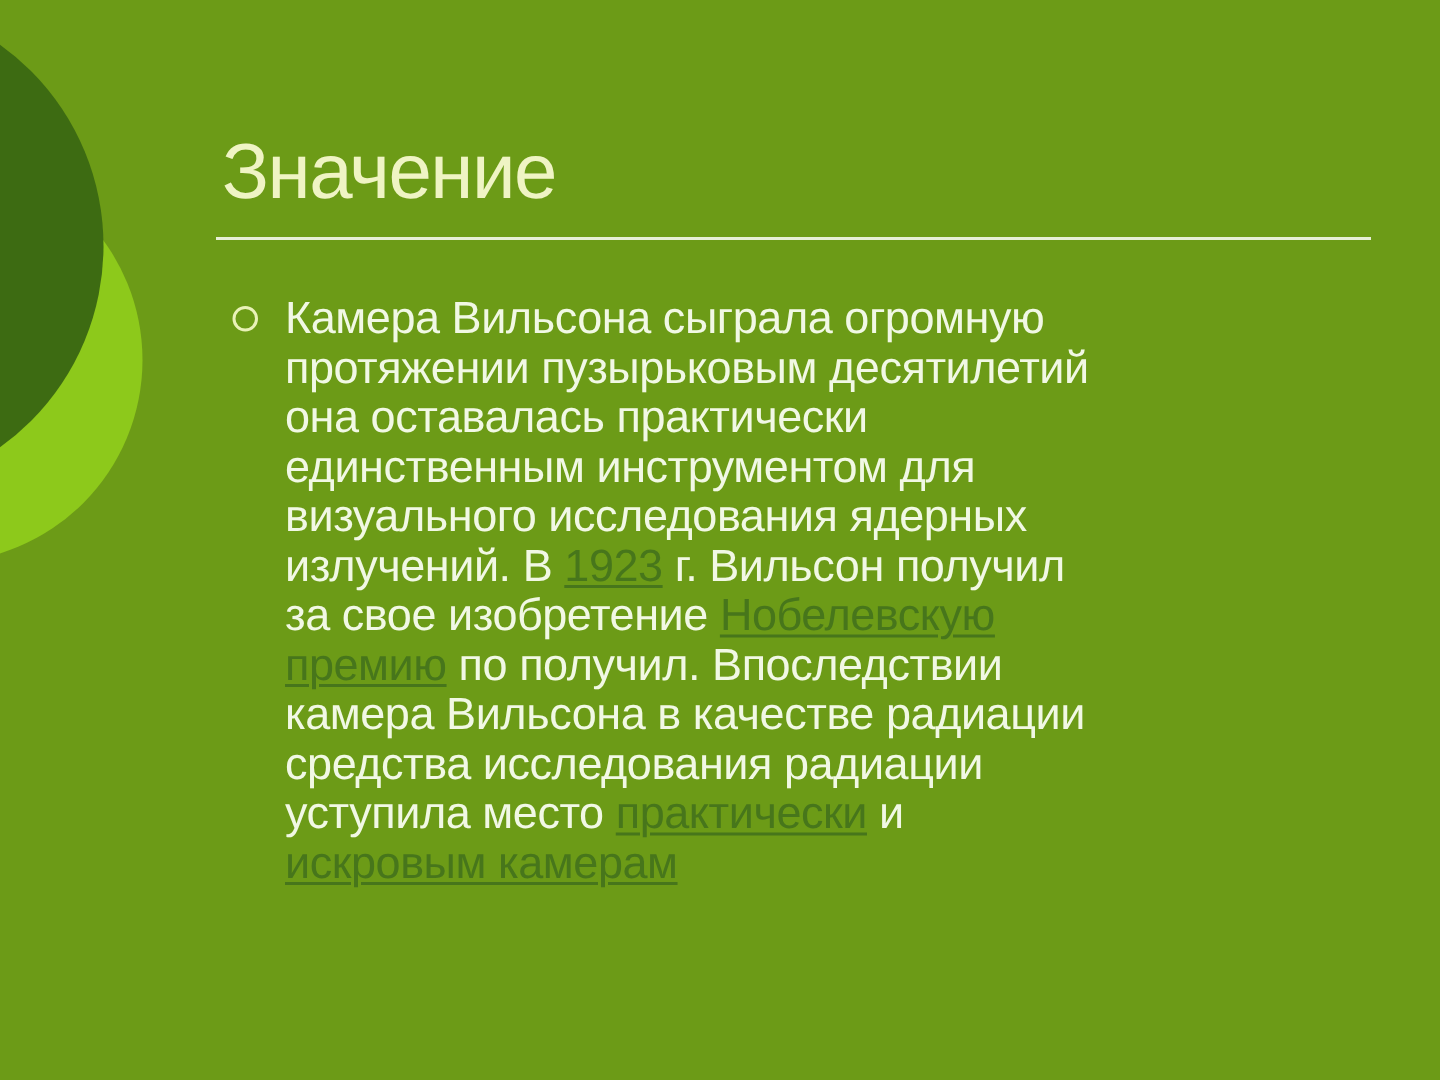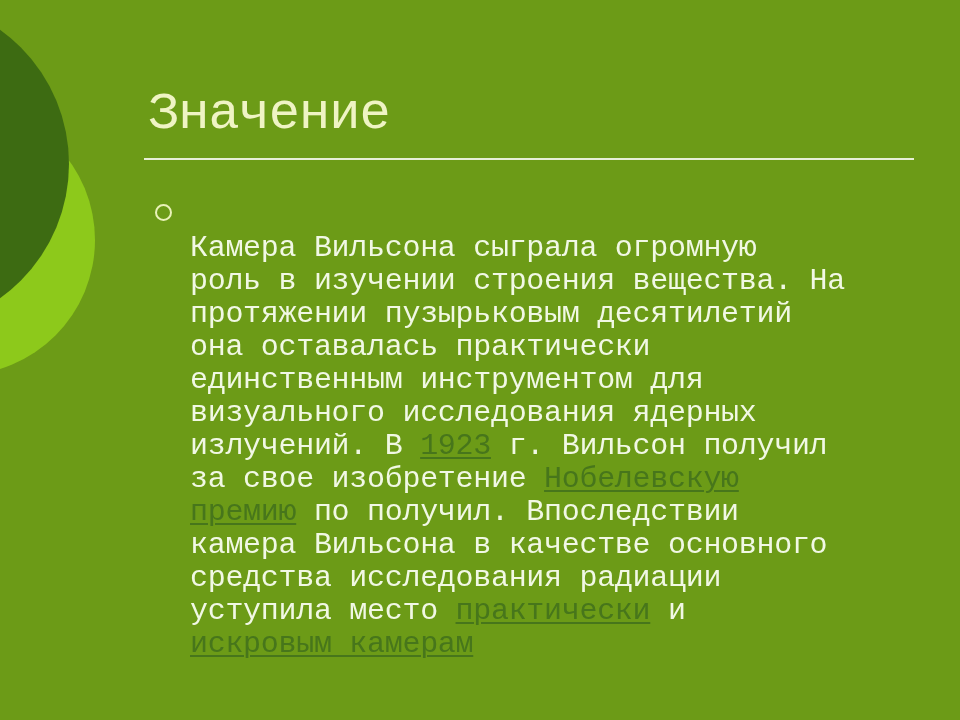--- a/index.html
+++ b/index.html
@@ -6,21 +6,21 @@
     margin: 0;
     padding: 0;
     background: #222;
   }
   .slide {
     position: relative;
     width: 960px;
     height: 720px;
     overflow: hidden;
     background: var(--background, #6C9B17);
-    font-family: Liberation Mono, monospace;
+    font-family: Liberation Sans, sans-serif;
   }
   .circle {
     position: absolute;
     border-radius: 50%;
   }
   .circle.light {
     left: -175px;
     top: 105px;
     width: 270px;
     height: 270px;
@@ -63,21 +63,20 @@
   }
   .body-lines {
     position: absolute;
     left: 190px;
     top: 196px;
     width: 740px;
     font-size: 30px;
     line-height: 33px;
     letter-spacing: -0.3px;
     color: var(--body-text, #F1F8E4);
-    margin-top: 36px;
   }
   .body-lines .line {
     white-space: nowrap;
   }
   .body-lines a.link {
     color: var(--link, #47761B);
     text-decoration: underline;
     text-decoration-thickness: 2px;
     text-underline-offset: 3px;
     cursor: pointer;
@@ -89,26 +88,25 @@
 <div class="slide">
   <div class="circle light"></div>
   <div class="circle dark"></div>
 
   <div class="title">Значение</div>
   <div class="divider"></div>
 
   <span class="bullet-ring"></span>
   <div class="body-lines">
       <div class="line"><span>Камера Вильсона сыграла огромную</span></div>
-      <div class="line"><span>роль в изучении строения вещества. На</span></div>
       <div class="line"><span>протяжении пузырьковым десятилетий</span></div>
       <div class="line"><span>она оставалась практически</span></div>
       <div class="line"><span>единственным инструментом для</span></div>
       <div class="line"><span>визуального исследования ядерных</span></div>
       <div class="line"><span>излучений. В </span><a class="link" href="#">1923</a><span> г. Вильсон получил</span></div>
       <div class="line"><span>за свое изобретение </span><a class="link" href="#">Нобелевскую</a></div>
       <div class="line"><a class="link" href="#">премию</a><span> по получил. Впоследствии</span></div>
-      <div class="line"><span>камера Вильсона в качестве основного</span></div>
+      <div class="line"><span>камера Вильсона в качестве радиации</span></div>
       <div class="line"><span>средства исследования радиации</span></div>
       <div class="line"><span>уступила место </span><a class="link" href="#">практически</a><span> и</span></div>
       <div class="line"><a class="link" href="#">искровым камерам</a></div>
     </div>
 </div>
 
 </body></html>

